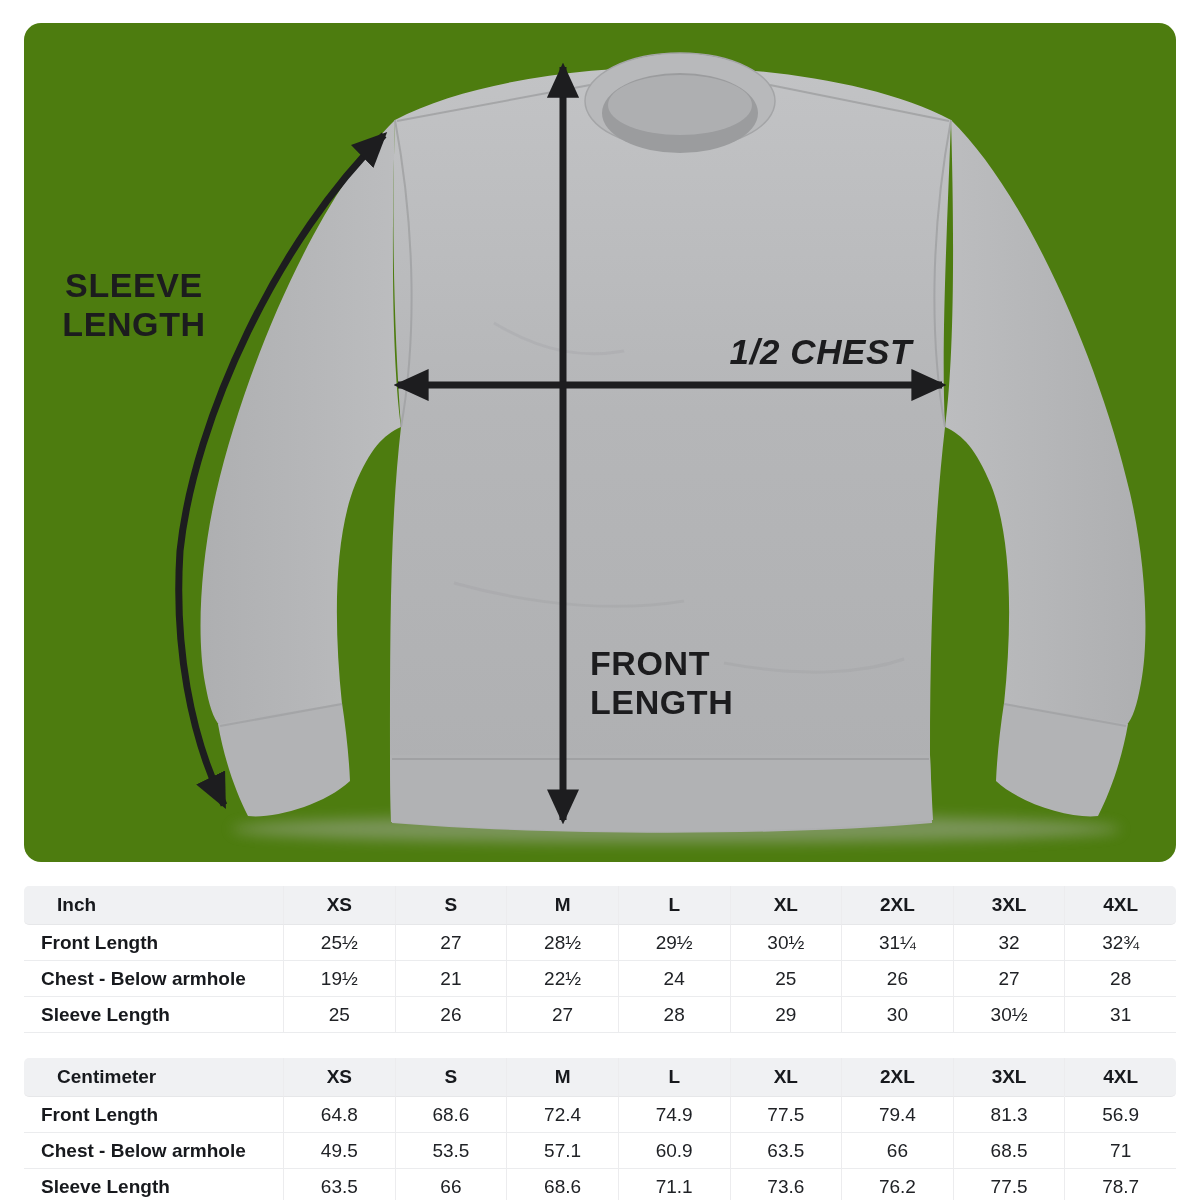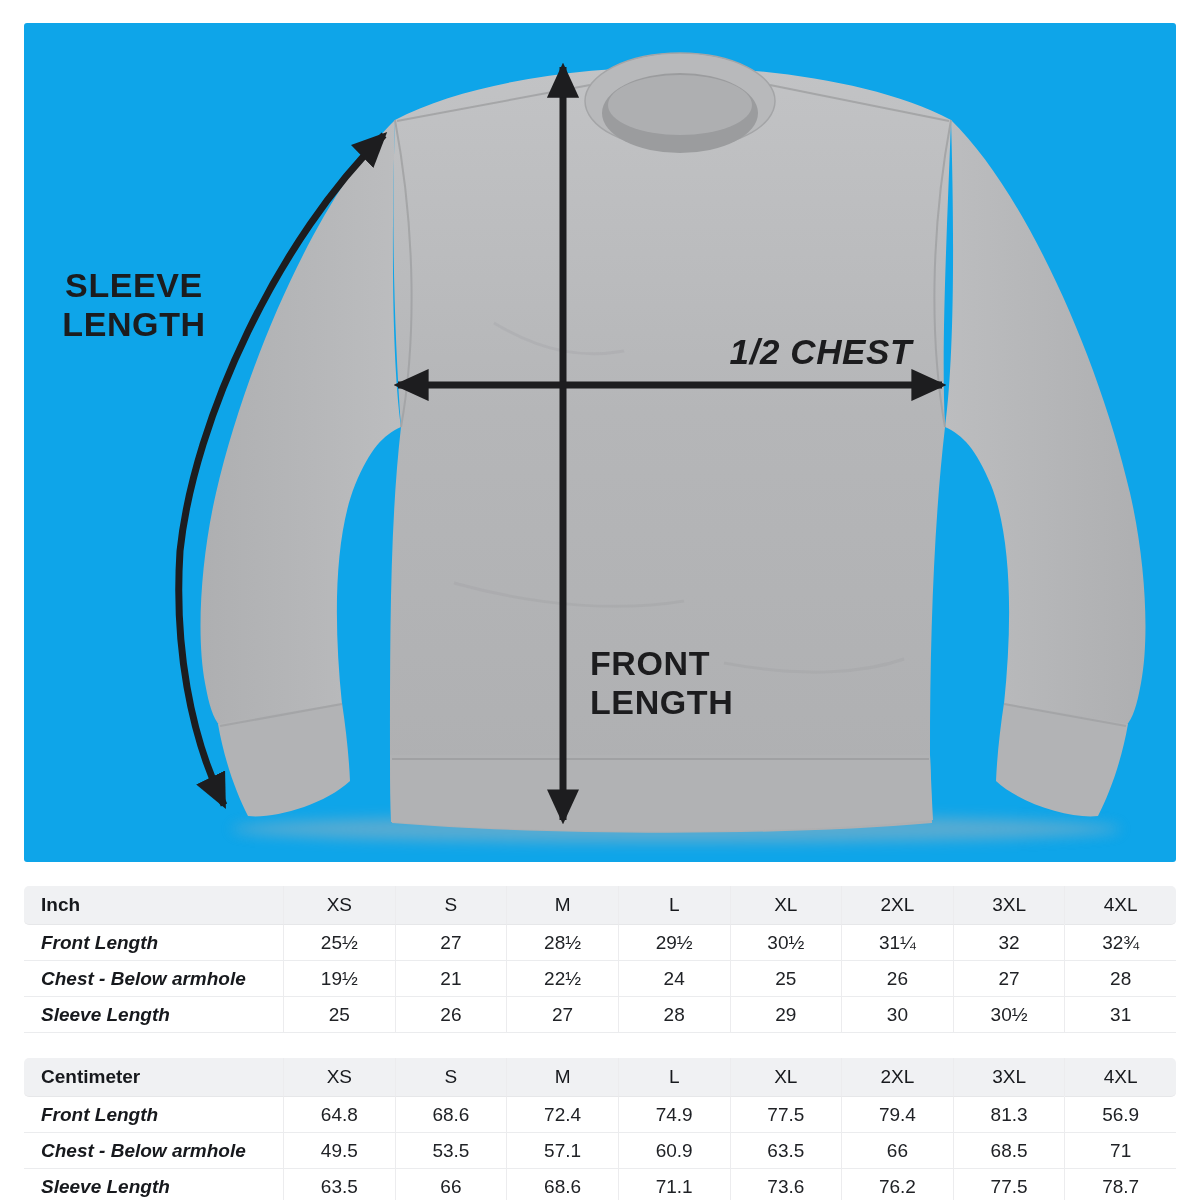--- a/index.html
+++ b/index.html
@@ -1,42 +1,42 @@
 <!DOCTYPE html>
 <html><head>
 <meta charset="utf-8">
 <style>
   html,body{margin:0;padding:0;width:1200px;height:1200px;overflow:hidden;background:#ffffff;
     font-family:"Liberation Sans",sans-serif;}
   .page{position:relative;width:1200px;height:1200px;background:#ffffff;}
 
   
   .photo-panel{position:absolute;left:24px;top:23px;width:1152px;height:839px;
-    background:#0ea5e9;border-radius:3px;overflow:hidden;}
+    background:#4d7c0f;border-radius:17px;overflow:hidden;}
   .photo-panel svg{position:absolute;inset:0;display:block;}
 
   .m-label{position:absolute;color:#1c1c1e;font-weight:800;letter-spacing:.6px;
     line-height:1.14;white-space:nowrap;}
   .m-label span{display:block;}
   .label-sleeve{left:22px;top:243px;width:176px;text-align:center;font-size:34px;}
   .label-chest{top:309px;right:264px;font-size:35px;font-style:italic;}
   .label-front{left:552px;top:621px;font-size:34px;margin-left:14px;}
 
   
   .tables{position:absolute;left:24px;top:886px;width:1152px;}
   table{width:100%;table-layout:fixed;border-collapse:separate;border-spacing:0;
     font-size:19px;color:#17191d;}
   table + table{margin-top:25px;}
   col.unit-col{width:259px;}
-  thead th{background:#f0f1f3;height:36px;font-weight:400;text-align:center;
+  thead th{background:#f0f1f3;height:36px;font-weight:700;text-align:center;
     border-bottom:1px solid #e6e7e9;}
-  thead th:first-child{text-align:left;padding-left:17px;border-radius:5px 0 0 5px;font-weight:600;}
+  thead th:first-child{text-align:left;padding-left:33px;border-radius:5px 0 0 5px;font-weight:600;}
   thead th:last-child{border-radius:0 5px 5px 0;}
   tbody th{height:33px;text-align:left;padding-left:17px;font-weight:700;
-    border-bottom:1px solid #ebecee;font-style:italic;}
+    border-bottom:1px solid #ebecee;}
   tbody td{height:33px;text-align:center;font-weight:400;color:#202226;
     border-bottom:1px solid #ebecee;margin-left:36px;}
   .vline{border-left:1px solid #ececee;}
 </style>
 </head>
 <body>
 
 <div class="page">
 
   <div class="photo-panel">

